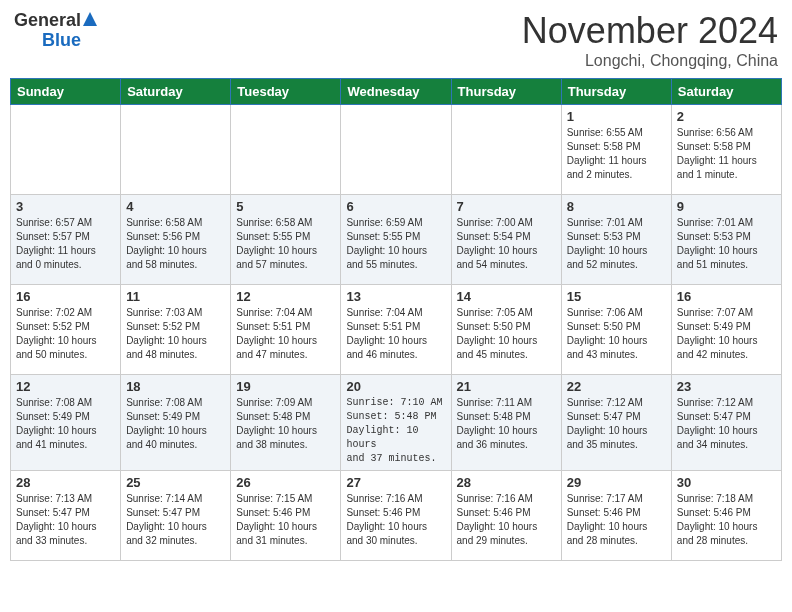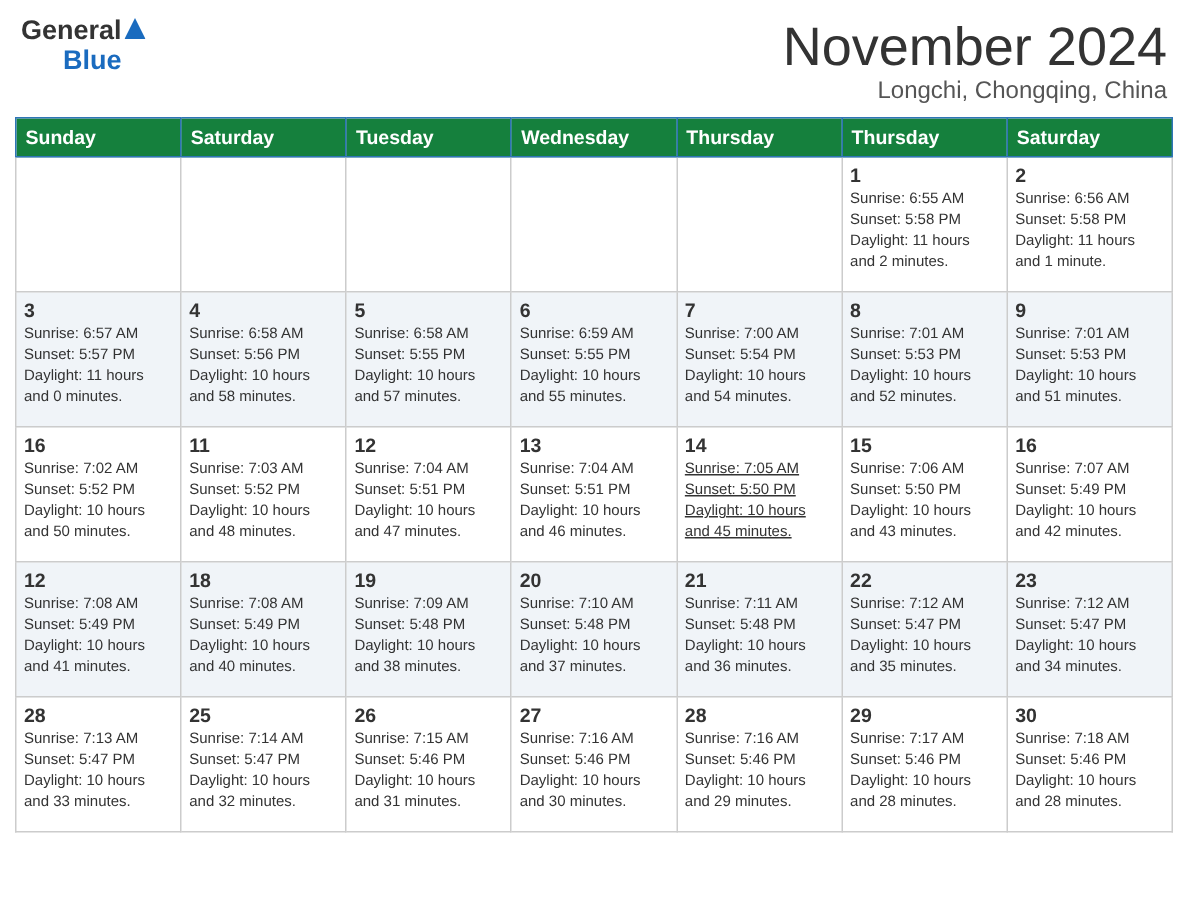--- a/index.html
+++ b/index.html
@@ -203,21 +203,21 @@
         </td>
         <td>
           <span class="day-num">13</span>
           <div class="day-info" style="white-space: pre-line;">Sunrise: 7:04 AM
 Sunset: 5:51 PM
 Daylight: 10 hours
 and 46 minutes.</div>
         </td>
         <td>
           <span class="day-num">14</span>
-          <div class="day-info" style="white-space: pre-line; text-decoration: underline;">Sunrise: 7:05 AM
+          <div class="day-info" style="white-space: pre-line;">Sunrise: 7:05 AM
 Sunset: 5:50 PM
 Daylight: 10 hours
 and 45 minutes.</div>
         </td>
         <td>
           <span class="day-num">15</span>
           <div class="day-info" style="white-space: pre-line;">Sunrise: 7:06 AM
 Sunset: 5:50 PM
 Daylight: 10 hours
 and 43 minutes.</div>
@@ -247,21 +247,21 @@
         </td>
         <td>
           <span class="day-num">19</span>
           <div class="day-info" style="white-space: pre-line;">Sunrise: 7:09 AM
 Sunset: 5:48 PM
 Daylight: 10 hours
 and 38 minutes.</div>
         </td>
         <td>
           <span class="day-num">20</span>
-          <div class="day-info" style="white-space: pre-line;">Sunrise: 7:10 AM
+          <div class="day-info" style="white-space: pre-line; font-family: Liberation Mono, monospace;">Sunrise: 7:10 AM
 Sunset: 5:48 PM
 Daylight: 10 hours
 and 37 minutes.</div>
         </td>
         <td>
           <span class="day-num">21</span>
           <div class="day-info" style="white-space: pre-line;">Sunrise: 7:11 AM
 Sunset: 5:48 PM
 Daylight: 10 hours
 and 36 minutes.</div>

